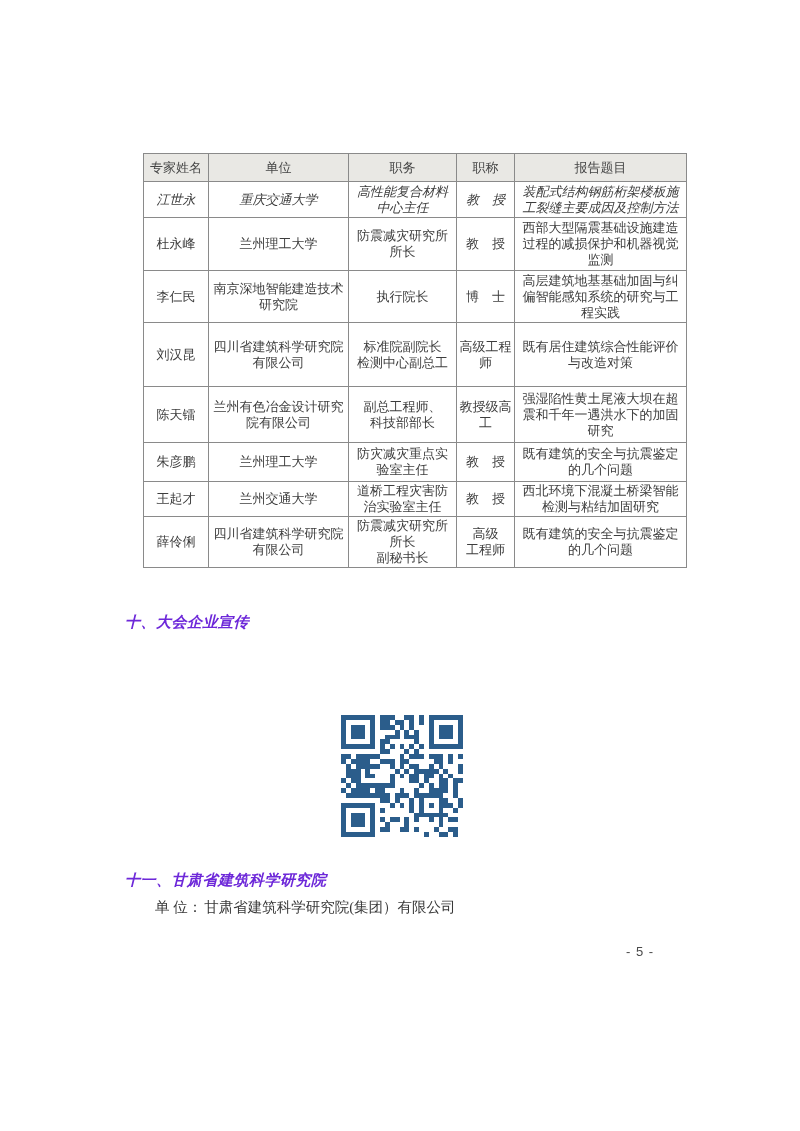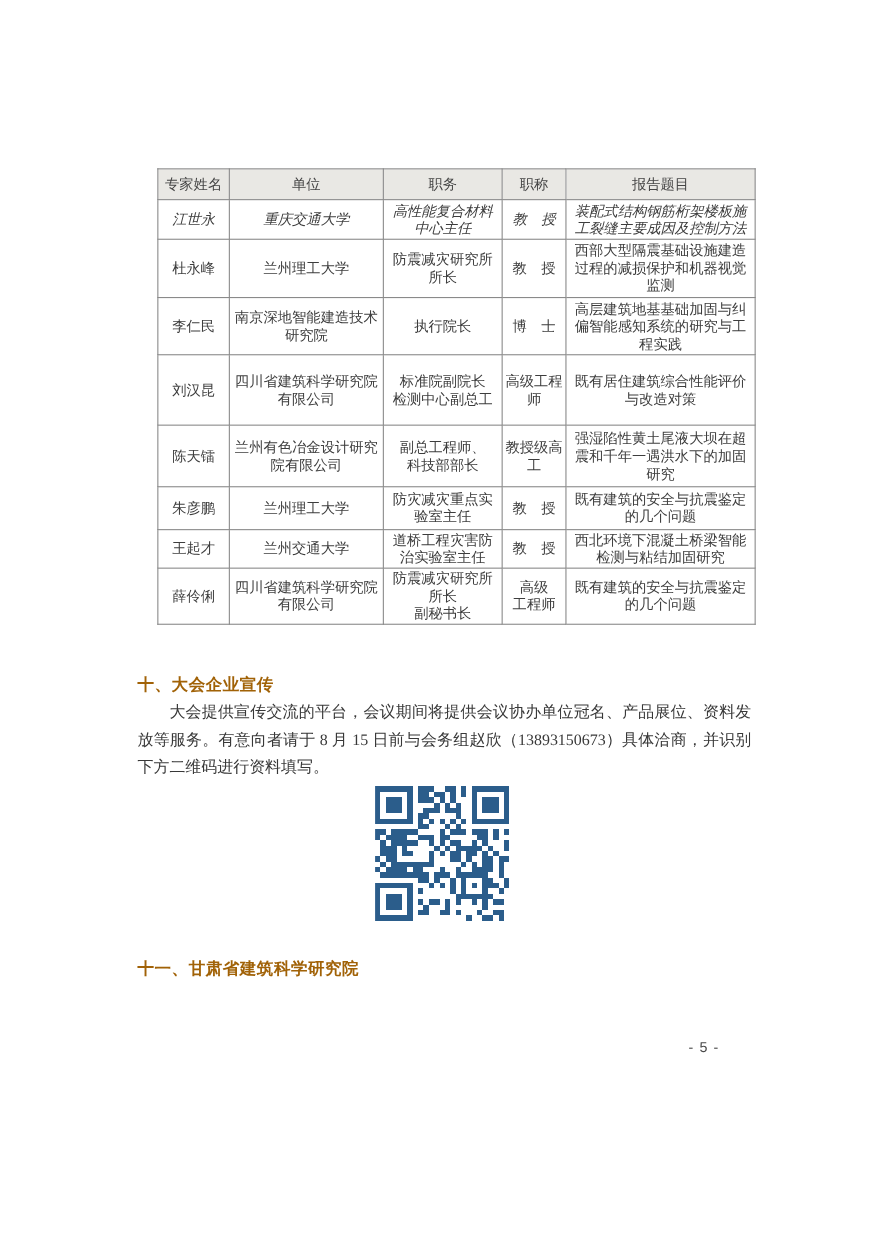--- a/index.html
+++ b/index.html
@@ -28,22 +28,23 @@
   }
   table.experts thead th{
     background:#e9e8e4;
     font-weight:normal;
     height:25px;
     color:#454545;
   }
   
   .sec-heading{
     position:absolute;left:125px;
-    font-size:15px;font-weight:bold;color:#a16207;
+    font-size:15px;font-weight:bold;color:#6d28d9;
     letter-spacing:0.5px;
+    font-style:italic;
   }
   #sec10-heading{top:613px;}
   #sec11-heading{top:871px;}
   .para{
     position:absolute;left:125px;top:636px;width:558px;
     font-size:14.5px;line-height:25px;
     text-align:justify;text-indent:2em;
     color:#383838;
   }
   .qr-wrap{
@@ -143,21 +144,20 @@
 副秘书长</td>
           <td>高级
 工程师</td>
           <td>既有建筑的安全与抗震鉴定的几个问题</td>
         </tr>
       </tbody>
   </table>
 
   <div class="sec-heading" id="sec10-heading">十、大会企业宣传</div>
 
-  <div class="para">大会提供宣传交流的平台，会议期间将提供会议协办单位冠名、产品展位、资料发放等服务。有意向者请于 8 月 15 日前与会务组赵欣（13893150673）具体洽商，并识别下方二维码进行资料填写。</div>
 
   <div class="qr-wrap">
     <svg id="qr-svg" width="122" height="126" viewBox="0 0 25 25" shape-rendering="crispEdges">
         <rect x="0" y="0" width="1" height="1" fill="#2b5d8b"></rect>
         <rect x="1" y="0" width="1" height="1" fill="#2b5d8b"></rect>
         <rect x="2" y="0" width="1" height="1" fill="#2b5d8b"></rect>
         <rect x="3" y="0" width="1" height="1" fill="#2b5d8b"></rect>
         <rect x="4" y="0" width="1" height="1" fill="#2b5d8b"></rect>
         <rect x="5" y="0" width="1" height="1" fill="#2b5d8b"></rect>
         <rect x="6" y="0" width="1" height="1" fill="#2b5d8b"></rect>
@@ -469,17 +469,20 @@
         <rect x="17" y="24" width="1" height="1" fill="#2b5d8b"></rect>
         <rect x="20" y="24" width="1" height="1" fill="#2b5d8b"></rect>
         <rect x="21" y="24" width="1" height="1" fill="#2b5d8b"></rect>
         <rect x="23" y="24" width="1" height="1" fill="#2b5d8b"></rect>
       </svg>
   </div>
 
   <div class="sec-heading" id="sec11-heading">十一、甘肃省建筑科学研究院</div>
 
   <div class="contact">
+    <div class="line">
+      <span class="lbl">单 位：</span><span>甘肃省建筑科学研究院(集团）有限公司</span>
+    </div>
   </div>
 
   <div class="page-number">- 5 -</div>
 
 </div>
 
 </body></html>

